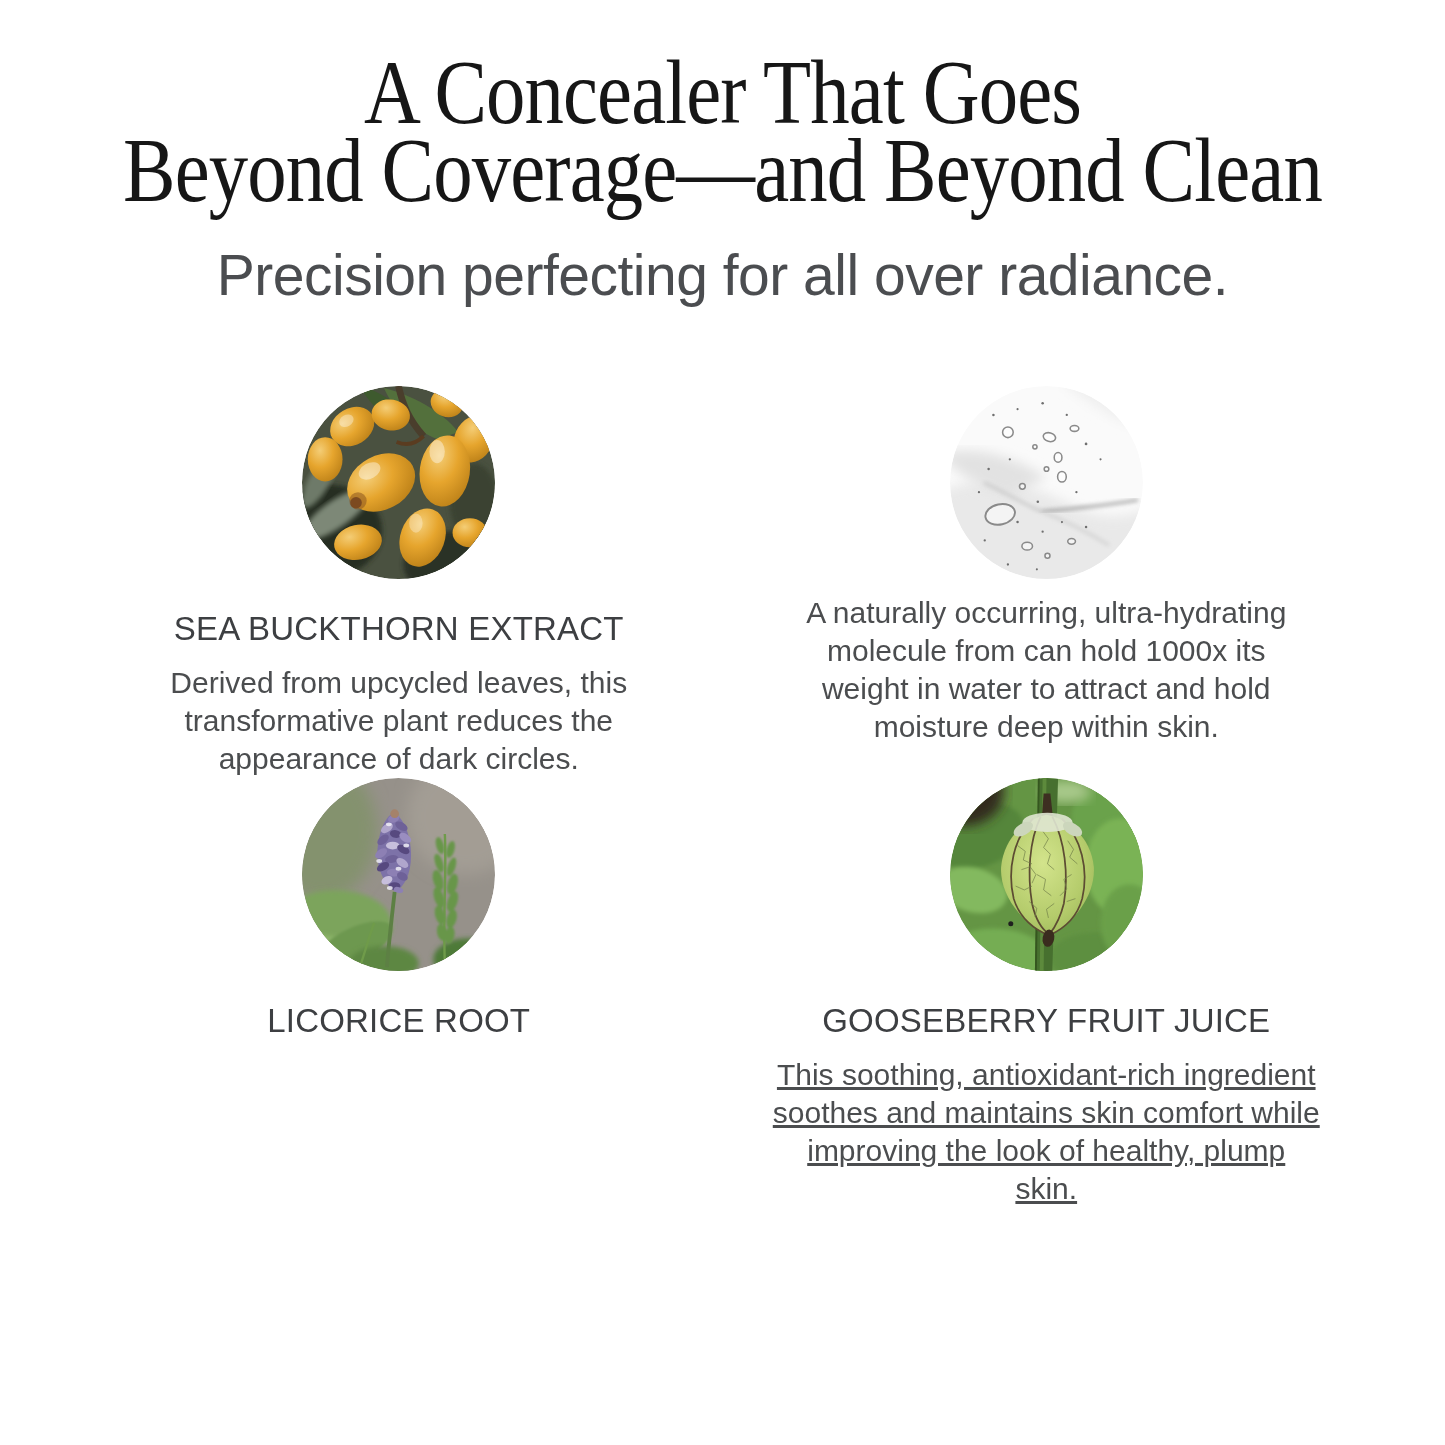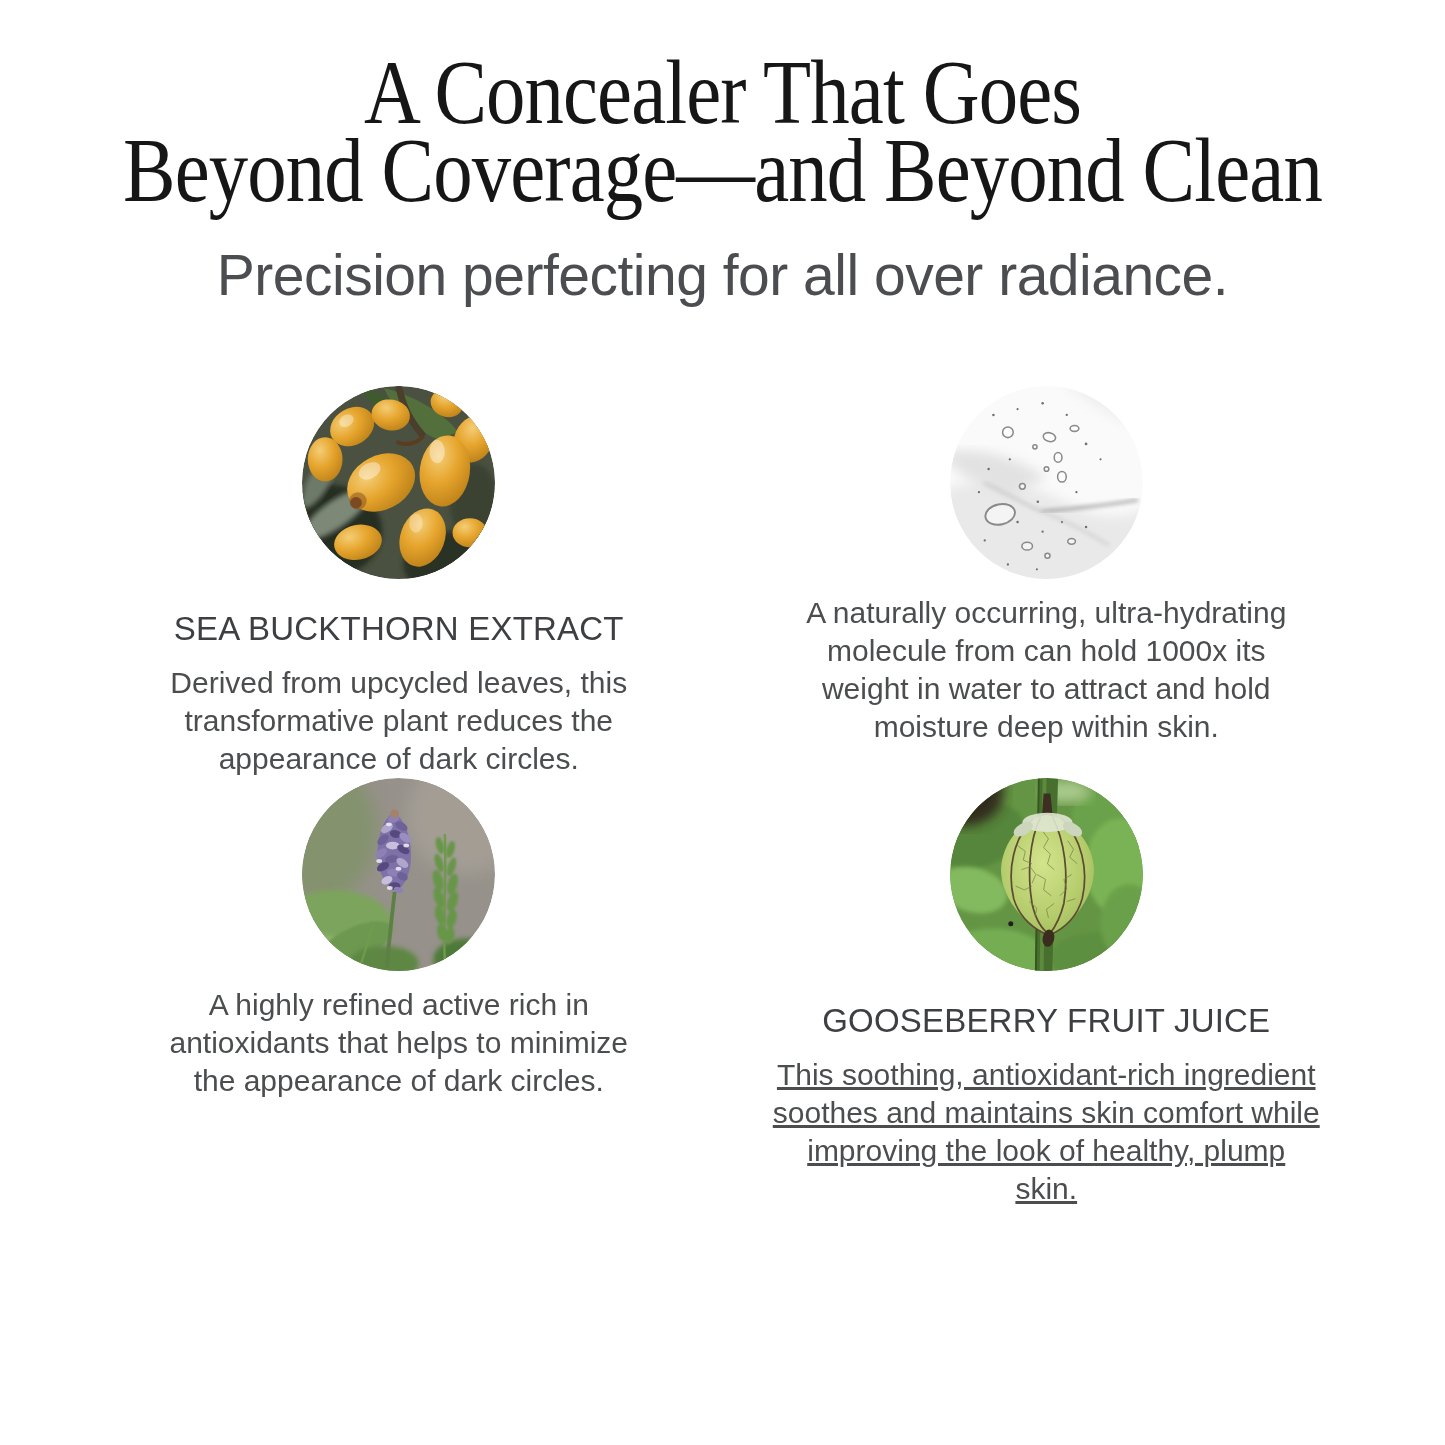--- a/index.html
+++ b/index.html
@@ -260,21 +260,21 @@
               <ellipse cx="90" cy="48" rx="3" ry="2" fill="#efedf6" opacity="0.85"></ellipse>
               <ellipse cx="108" cy="70" rx="3" ry="2" fill="#efedf6" opacity="0.85"></ellipse>
               <ellipse cx="80" cy="86" rx="3" ry="2" fill="#efedf6" opacity="0.85"></ellipse>
               <ellipse cx="100" cy="94" rx="3" ry="2" fill="#efedf6" opacity="0.85"></ellipse>
               <ellipse cx="91" cy="114" rx="3" ry="2" fill="#efedf6" opacity="0.85"></ellipse>
             </g>
             <circle cx="96" cy="37" r="4.5" fill="#a5826a"></circle>
           </g>
         </svg>
       </div>
-      <p class="desc w470">A highly refined active rich in antioxidants that helps to minimize the appearance of dark circles.</p>
+      <h2 class="heading">LICORICE ROOT</h2>
     </section>
 
     <section class="card">
       <div class="photo">
         <svg viewBox="0 0 200 200">
           <defs>
             <clipPath id="gbClip">
                 <circle cx="100" cy="100" r="100"></circle>
               </clipPath>
             <radialGradient id="gbHusk" cx="45%" cy="40%" r="75%">

